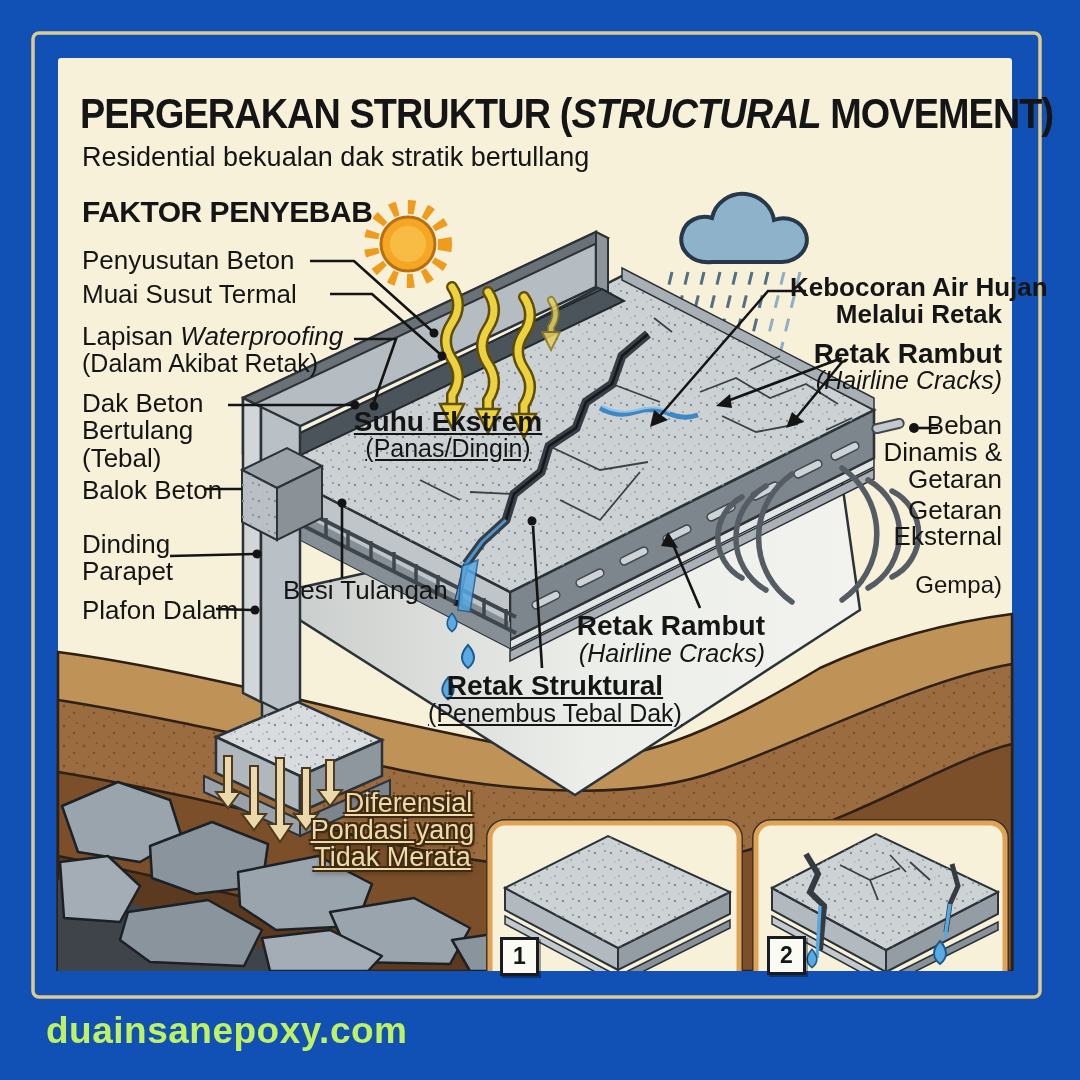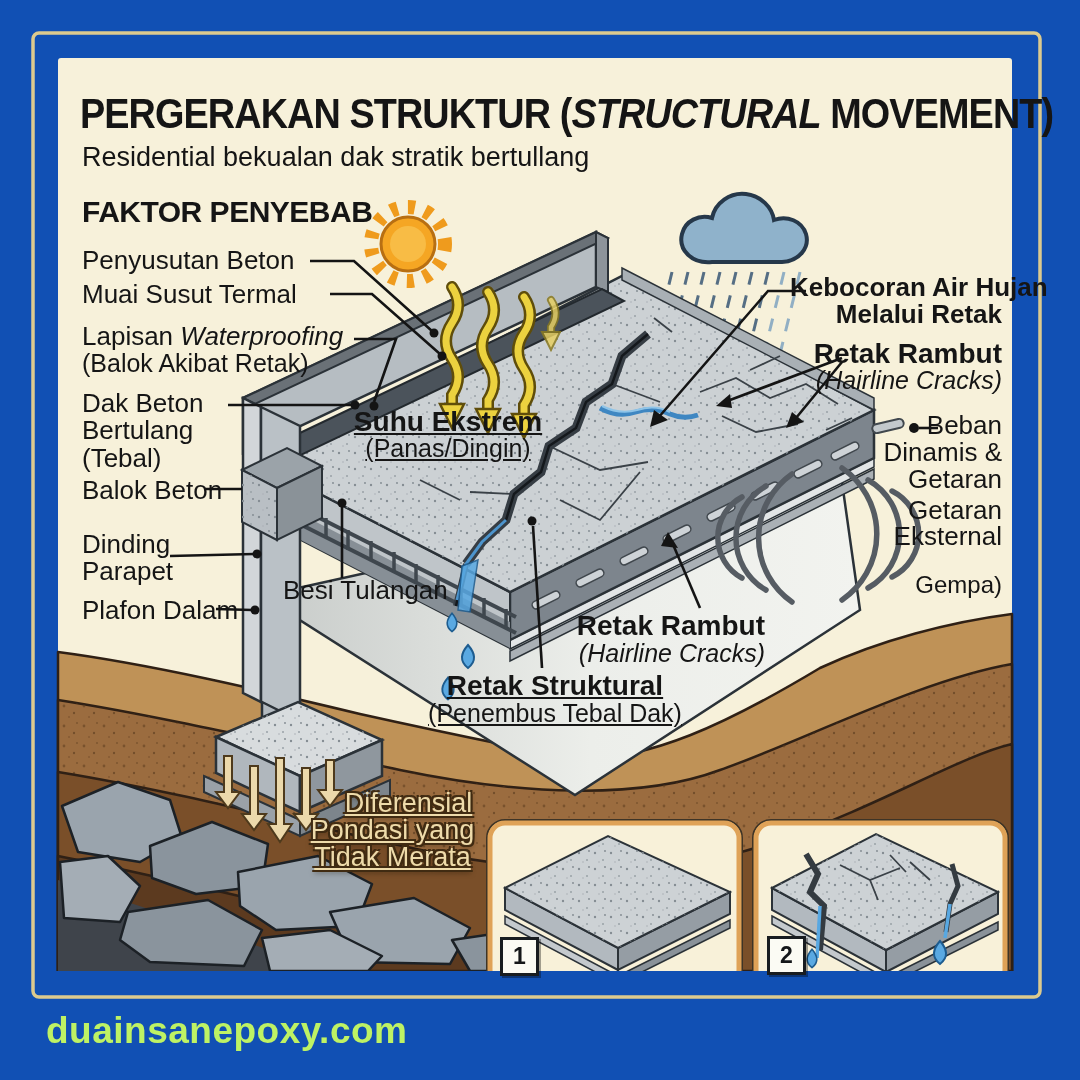--- a/index.html
+++ b/index.html
@@ -310,21 +310,21 @@
   <rect x="33" y="33" width="1007" height="964" rx="6" fill="none" stroke="#dcca8e" stroke-width="3.5"></rect>
 </svg>
 
 <div class="lbl title" style="left:80px;top:92px;"><span>PERGERAKAN STRUKTUR (</span><span class="i">STRUCTURAL</span><span> MOVEMENT)</span></div>
 <div class="lbl subtitle" style="left:82px;top:143px;">Residential bekualan dak stratik bertullang</div>
 <div class="lbl heading" style="left:82px;top:196px;">FAKTOR PENYEBAB</div>
 
 <div class="lbl" style="left:82px;top:247px;">Penyusutan Beton</div>
 <div class="lbl" style="left:82px;top:281px;">Muai Susut Termal</div>
 <div class="lbl" style="left:82px;top:323px;"><span>Lapisan </span><span class="i">Waterproofing</span></div>
-<div class="lbl sz25" style="left:82px;top:350px;">(Balok Akibat Retak)</div>
+<div class="lbl sz25" style="left:82px;top:350px;">(Dalam Akibat Retak)</div>
 <div class="lbl" style="left:82px;top:390px;">Dak Beton</div>
 <div class="lbl" style="left:82px;top:417px;">Bertulang</div>
 <div class="lbl" style="left:82px;top:445px;">(Tebal)</div>
 <div class="lbl" style="left:82px;top:477px;">Balok Beton</div>
 <div class="lbl" style="left:82px;top:531px;">Dinding</div>
 <div class="lbl" style="left:82px;top:558px;">Parapet</div>
 <div class="lbl" style="left:82px;top:597px;">Plafon Dalam</div>
 
 <div class="lbl b ctr sz27" style="left:330px;top:407px;width:236px;">Suhu Ekstrem</div>
 <div class="lbl ctr sz25" style="left:330px;top:435px;width:236px;">(Panas/Dingin)</div>

